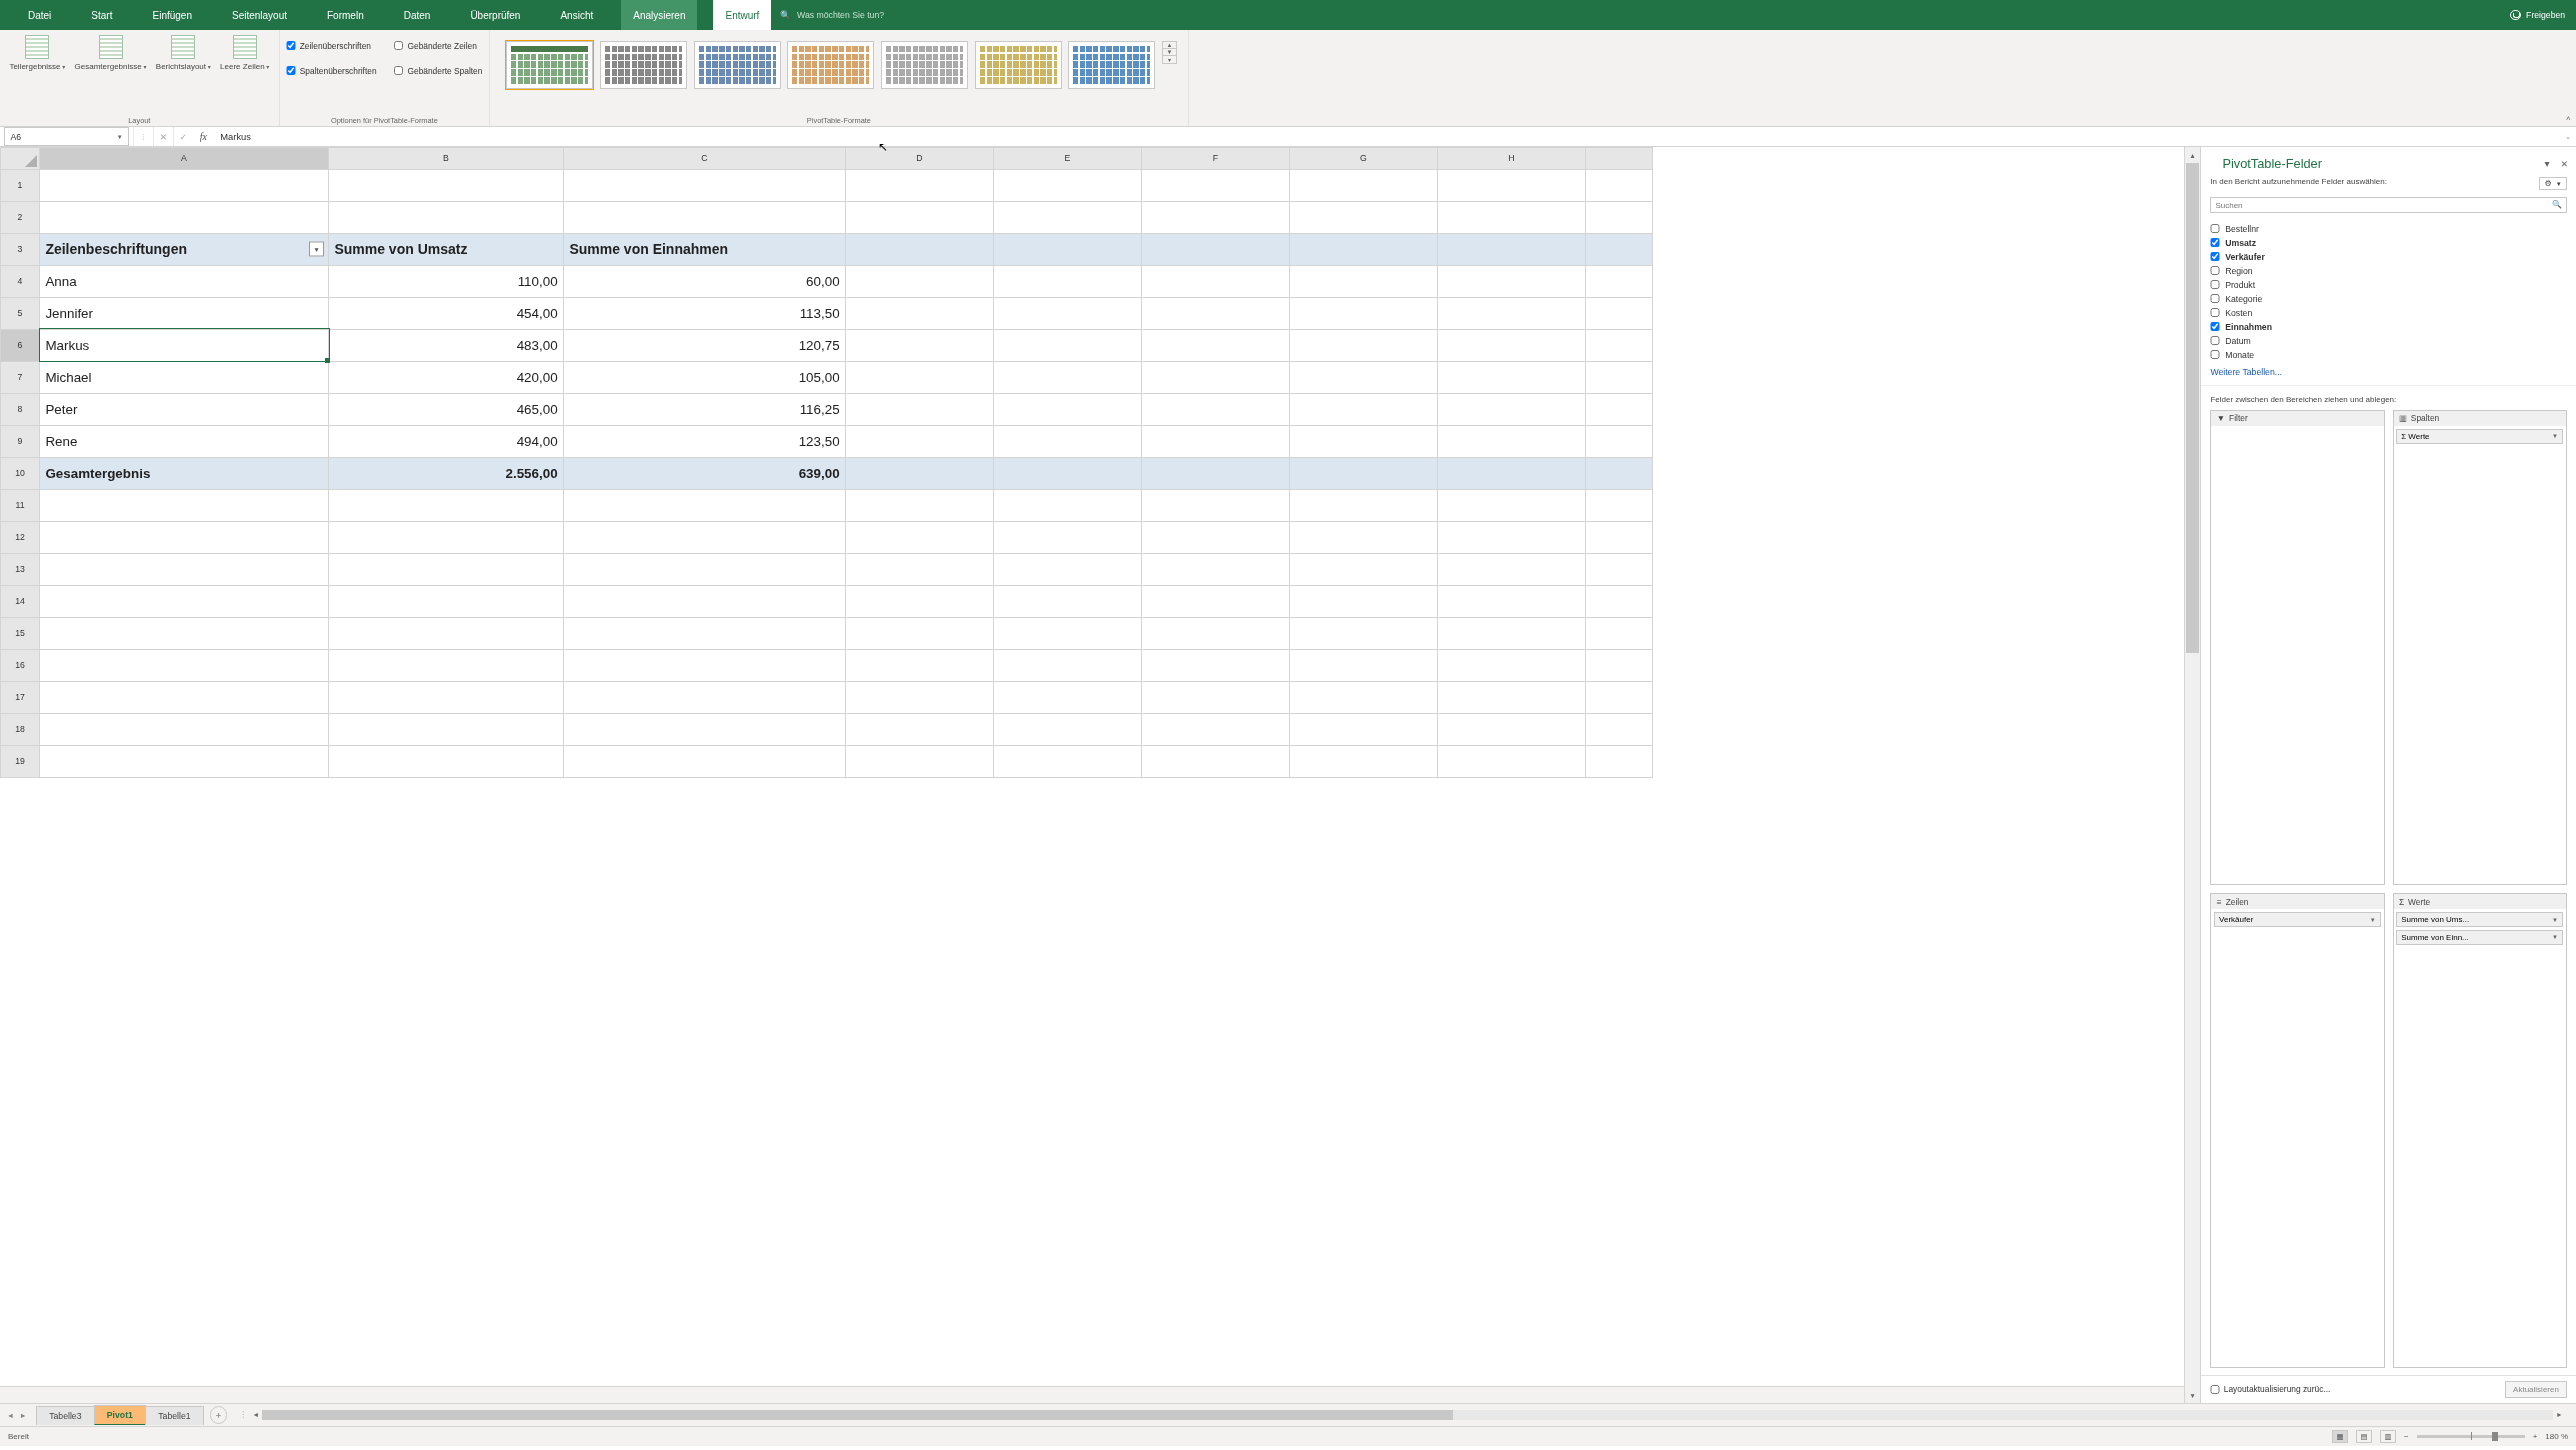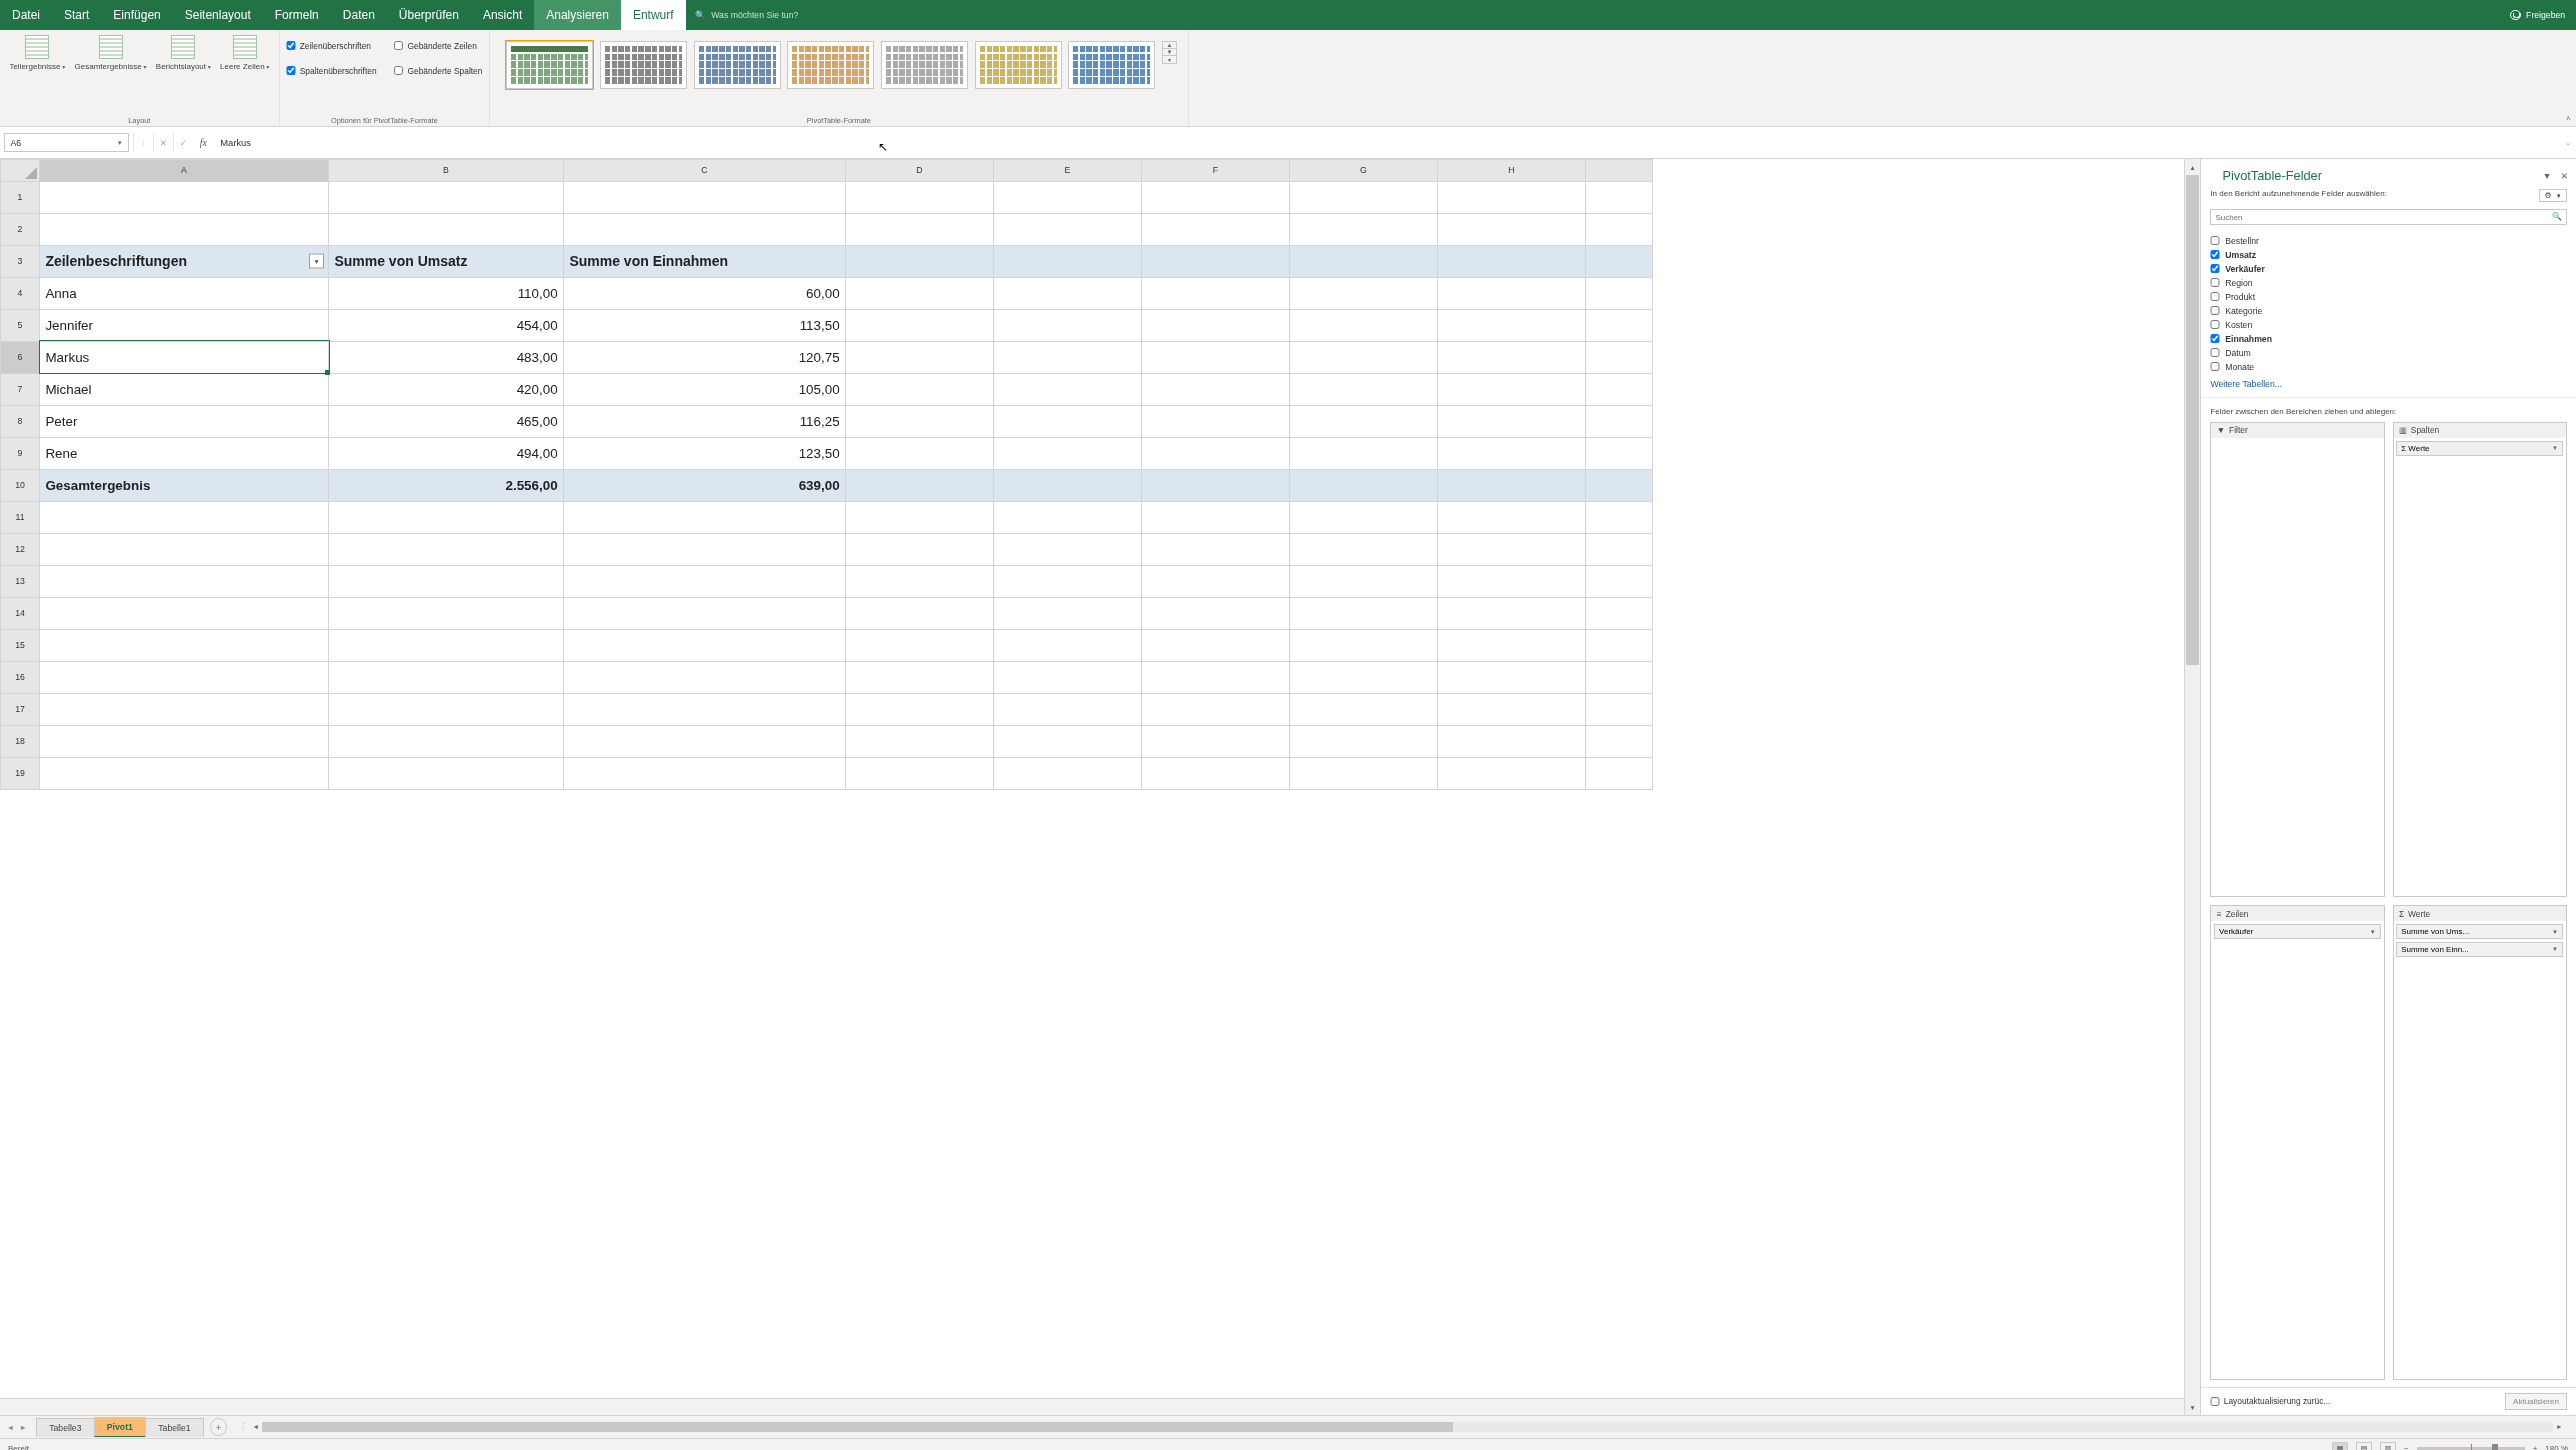--- a/index.html
+++ b/index.html
@@ -1,20 +1,20 @@
 <!DOCTYPE html>
 <html style="font-size:10.8px"><head>
 <meta charset="utf-8">
 <style>
 * { margin: 0; padding: 0; box-sizing: border-box; font-family: 'Segoe UI', Tahoma, sans-serif; }
 body { background: #fff; overflow: hidden; font-size: 8px; user-select: none; }
 
 
 .menubar { background: #217346; height: 30px; display: flex; align-items: stretch; color: #fff; }
-.menubar .tab { padding: 0 12px; display: flex; align-items: center; font-size: 12px; cursor: pointer; }
+.menubar .tab { padding: 0 12px; display: flex; align-items: center; font-size: 10px; cursor: pointer; margin-left: 16px; }
 .menubar .tab.file { background: #217346; }
 .menubar .tab.active { background: #fff; color: #217346; }
 .menubar .tab.hover { background: #439467; }
 .menubar .tellme { display: flex; align-items: center; gap: 5.4px; padding: 0 9.4px; color: #c6e0d0; font-size: 8.7px; }
 .menubar .spacer { flex: 1; }
 .menubar .share { display: flex; align-items: center; gap: 5.4px; padding: 0 10.8px; font-size: 8.7px; }
 .menubar .share .icon { width:10.8px;height:10.8px;border:0.7px solid #fff;border-radius:50%;position:relative;}
 .menubar .share .icon::after{content:'';position:absolute;left:2px;top:2.7px;width:5.4px;height:3.4px;border:0.7px solid #fff;border-top:none;border-radius:0 0 2.7px 2.7px;}
 
 
@@ -43,21 +43,21 @@
 .style-thumb.orange .rows div{background:repeating-linear-gradient(90deg,#d6a36a 0 5.4px,#fff 5.4px 6.7px);}
 .style-thumb.grey2 .rows div{background:repeating-linear-gradient(90deg,#aaa 0 5.4px,#fff 5.4px 6.7px);}
 .style-thumb.yellow .rows div{background:repeating-linear-gradient(90deg,#cbb560 0 5.4px,#fff 5.4px 6.7px);}
 .style-thumb.blue2 .rows div{background:repeating-linear-gradient(90deg,#5b8fc4 0 5.4px,#fff 5.4px 6.7px);}
 .gallery-arrows { width:15px; display:flex; flex-direction:column; border:0.7px solid #c8c8c8;}
 .gallery-arrows div{flex:1;display:flex;align-items:center;justify-content:center;border-bottom:0.7px solid #c8c8c8;font-size:6px;color:#666;cursor:pointer;}
 .gallery-arrows div:last-child{border-bottom:none;}
 .ribbon-collapse{position:absolute;right:5.4px;bottom:2.7px;font-size:8px;color:#666;cursor:pointer;}
 
 
-.fbar { height: 32px; border-bottom: 0.7px solid #d4d4d4; display: flex; align-items: center; background:#fff; }
+.fbar { height: 20px; border-bottom: 0.7px solid #d4d4d4; display: flex; align-items: center; background:#fff; }
 .namebox { width: 125px; height: 19px; border: 0.7px solid #c8c8c8; margin: 0 4px; display: flex; align-items: center; padding: 0 5.4px; font-size: 8.7px; color: #333; justify-content: space-between;}
 .namebox .dd{font-size:6px;color:#666;}
 .fx-btn { width: 20px; height: 19px; display:flex;align-items:center;justify-content:center;color:#aaa;border-left:0.7px solid #e8e8e8;font-size:8.7px;}
 .fx-btn.sep{font-size:6.7px;}
 .fx-lbl { font-style: italic; font-family: 'Times New Roman', serif; color:#555;padding:0 6.7px;font-size:10px;}
 .finput { flex:1; padding: 0 6.7px; font-size: 9.4px; color:#333; }
 .fbar-exp{width:16px;text-align:center;color:#888;font-size:6.7px;}
 
 
 .content { display: flex; height: calc(100vh - 30px - 97px - 24px - 23px - 20px); }

